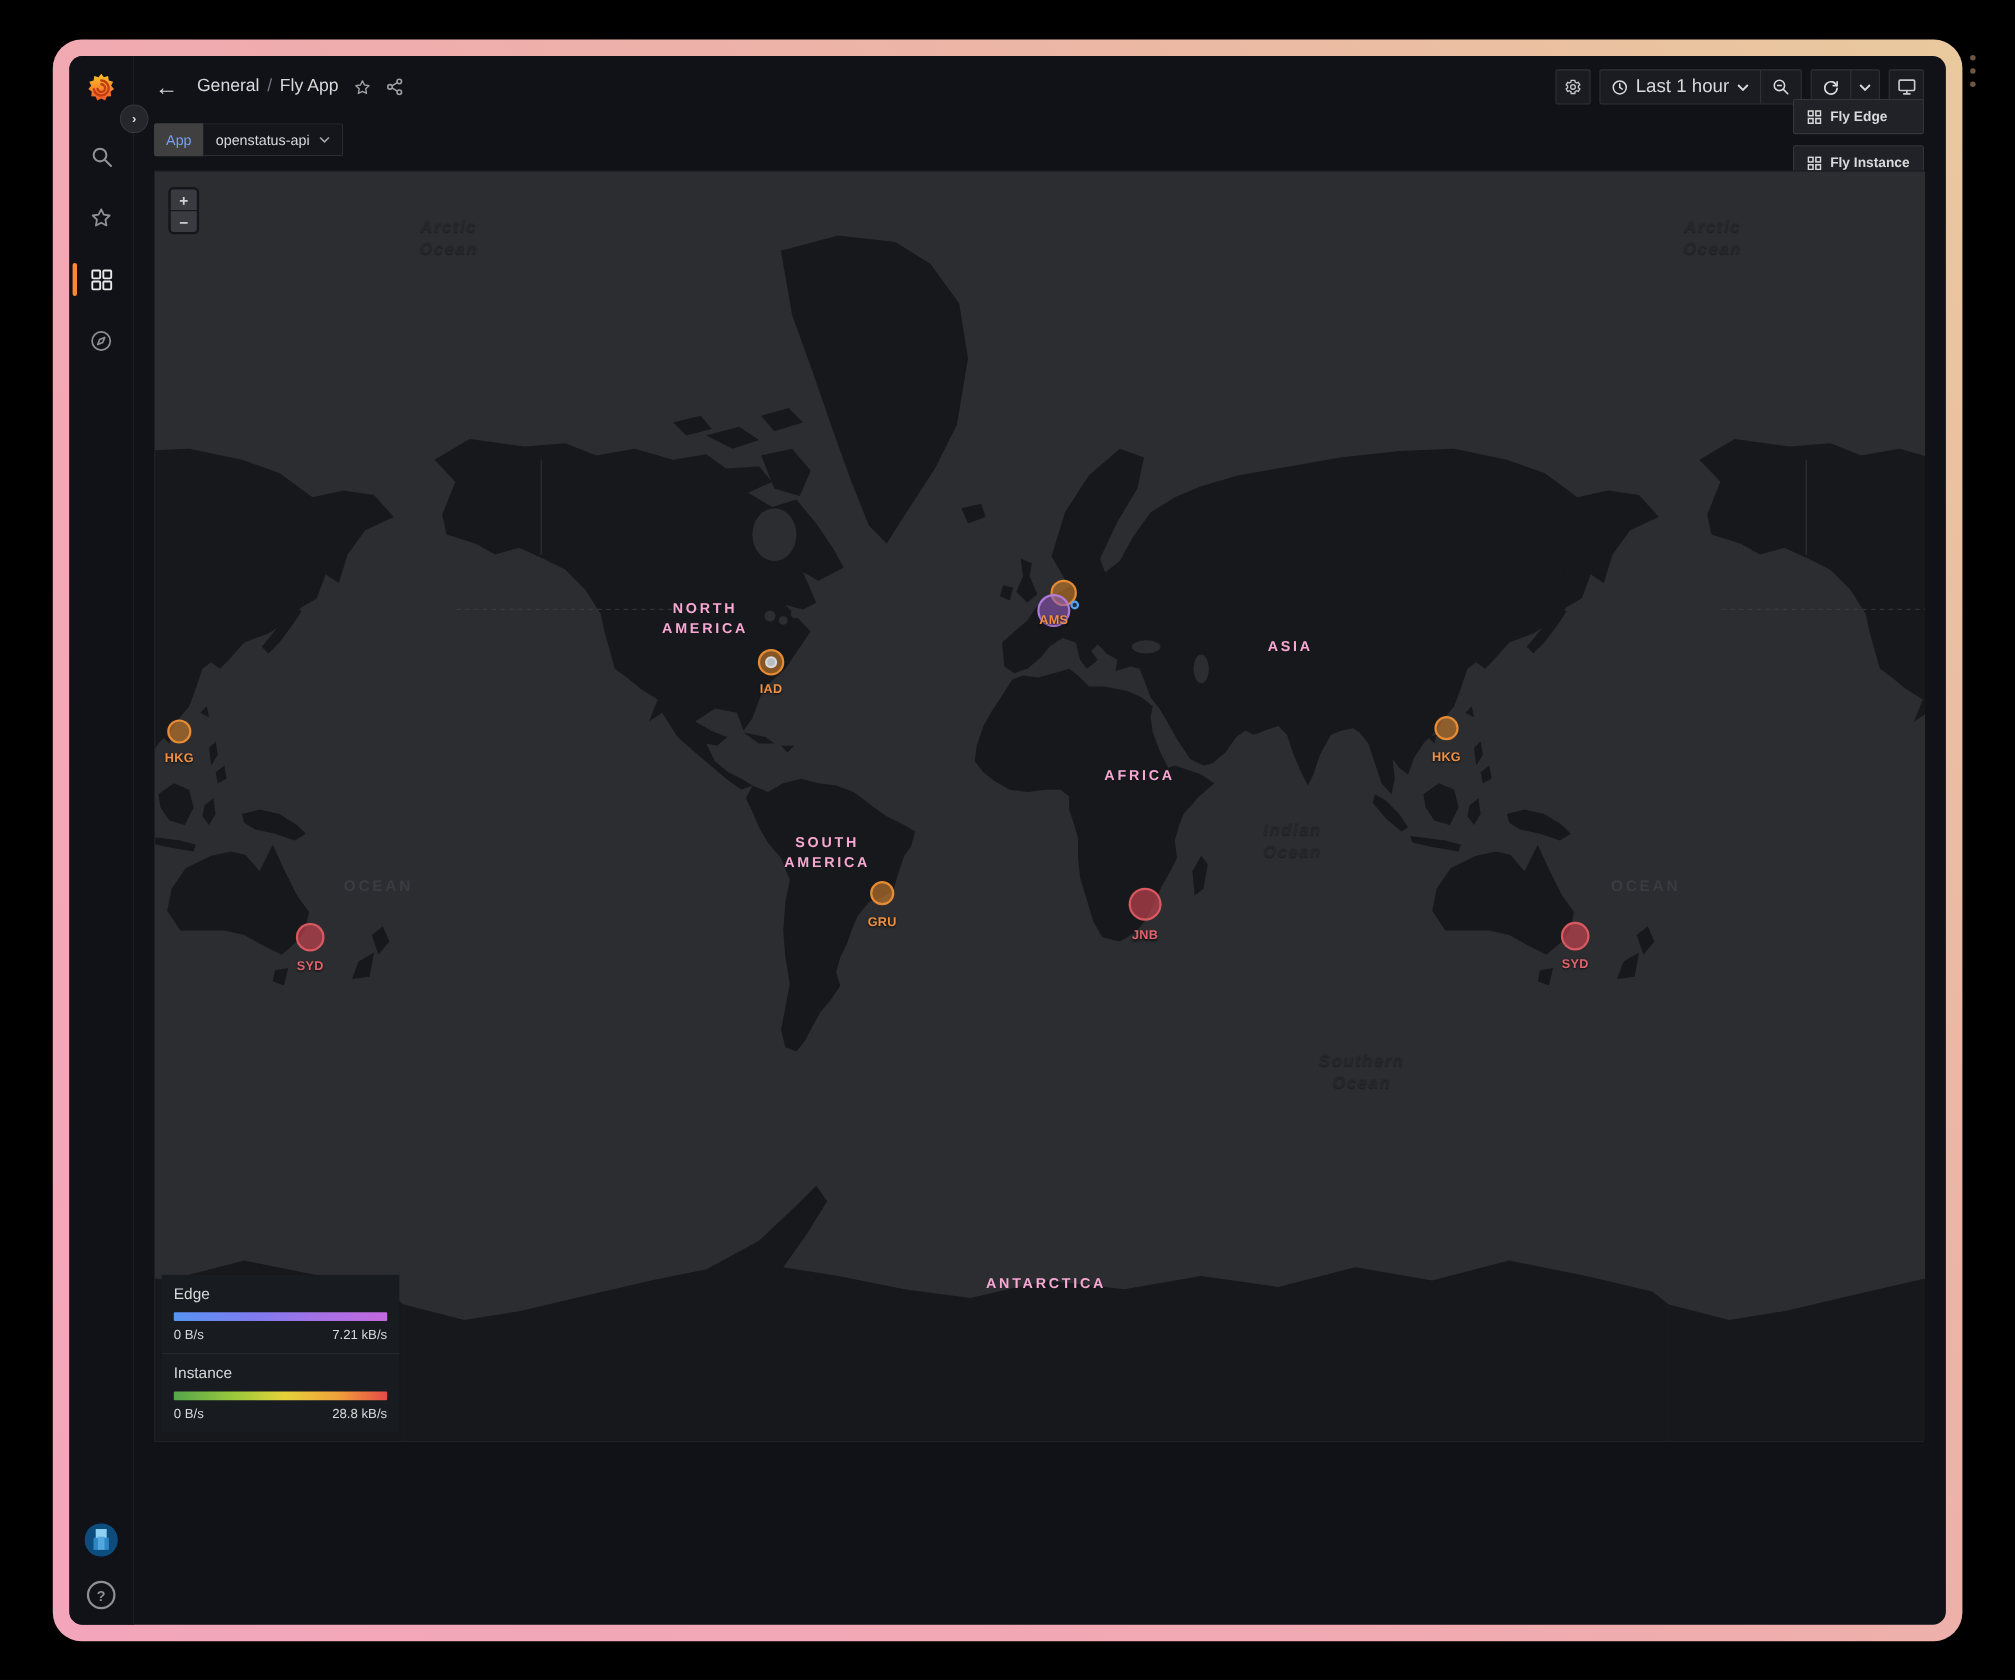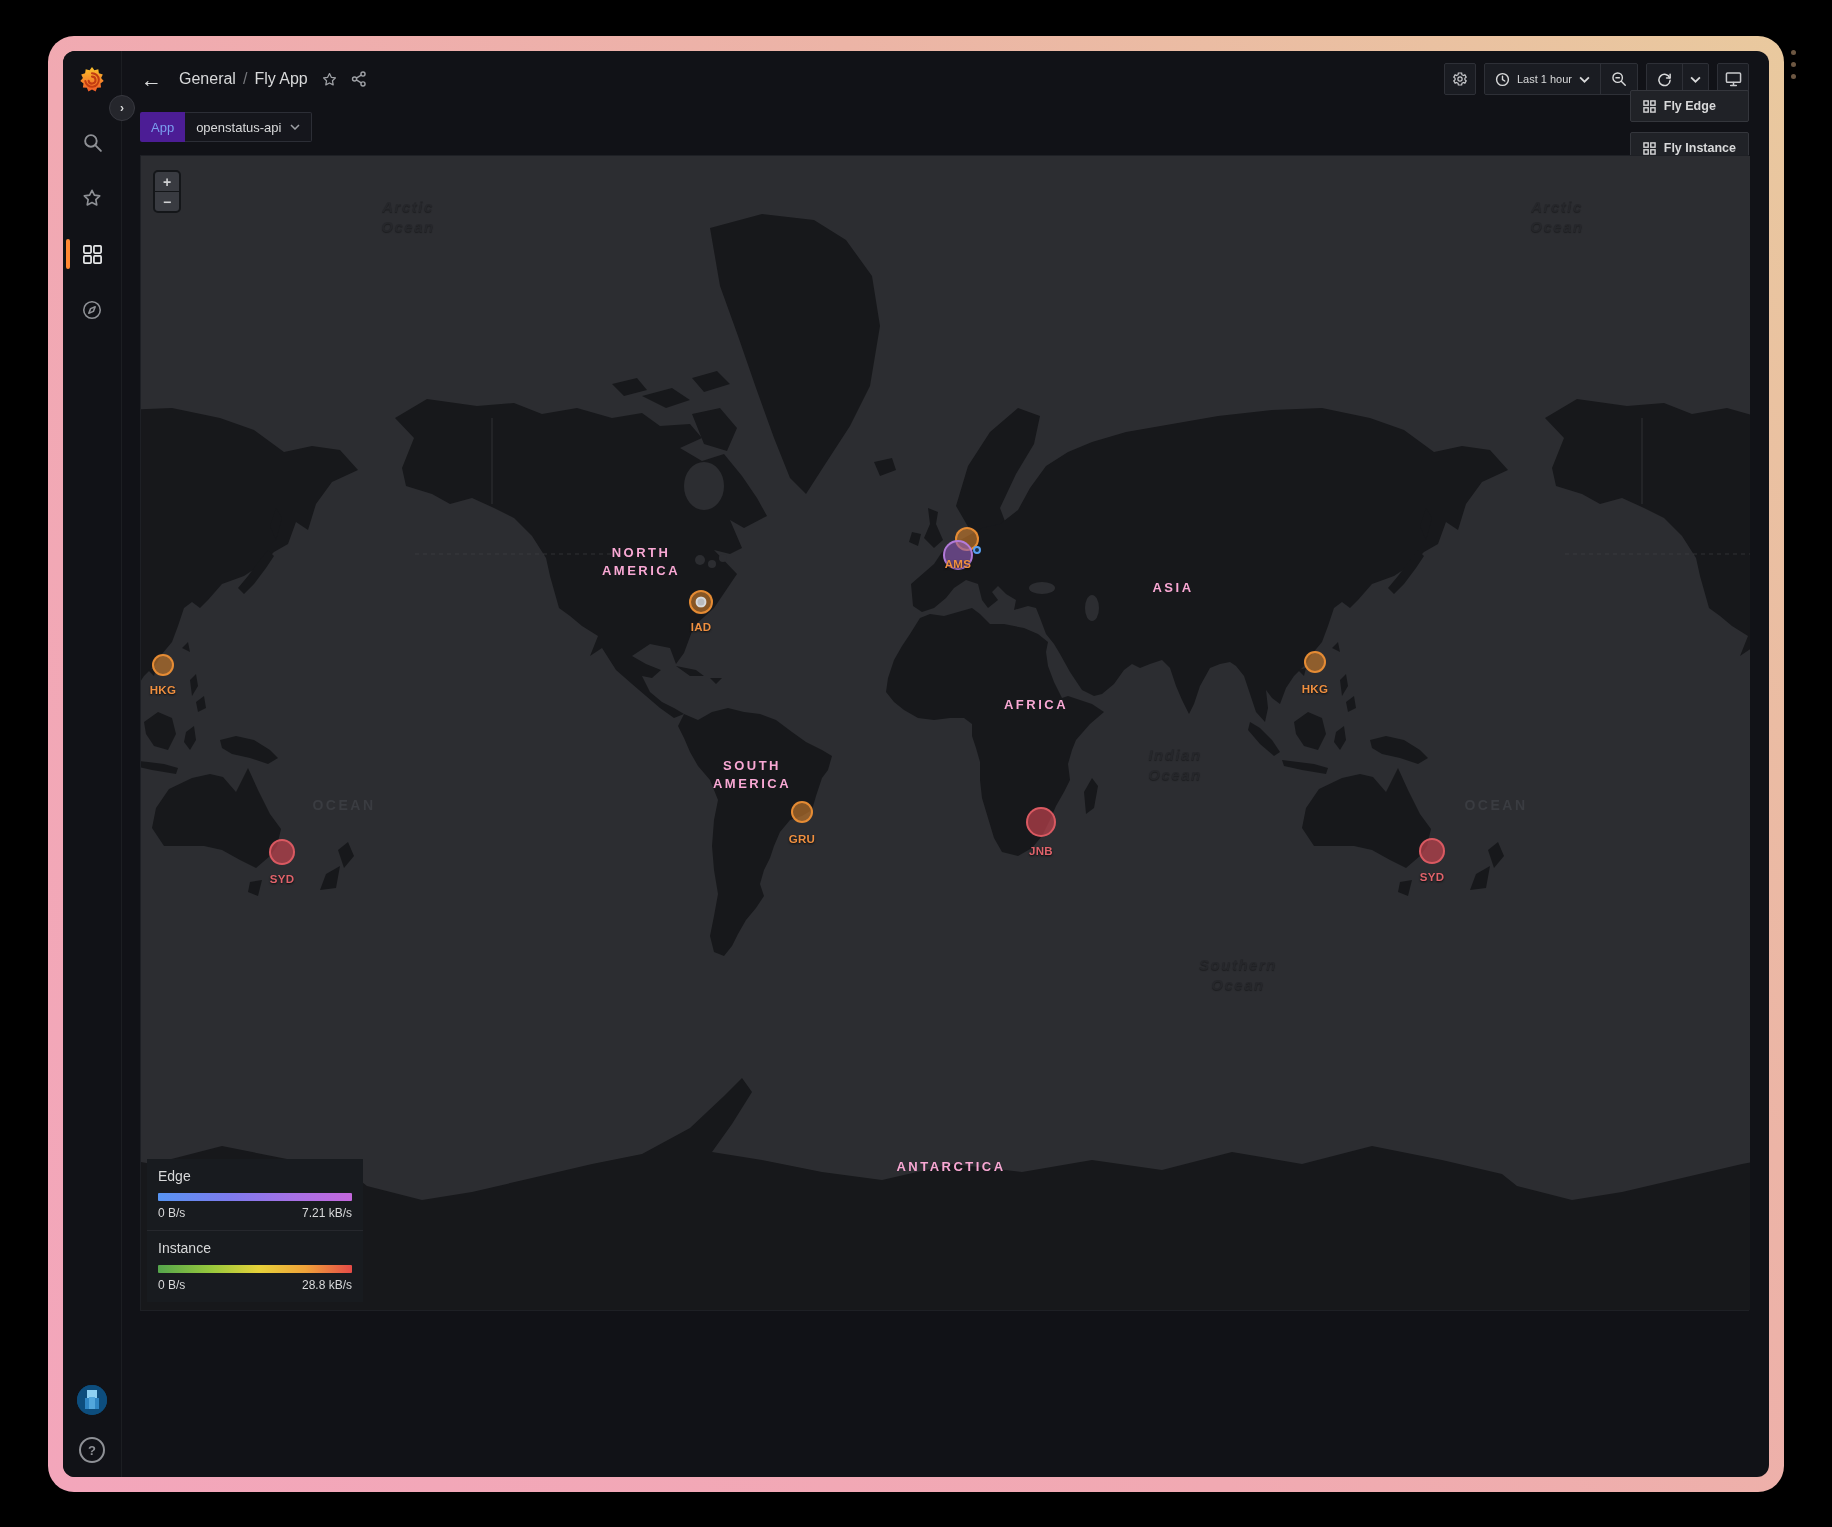--- a/index.html
+++ b/index.html
@@ -42,28 +42,28 @@
   .back{color:#d8d9da;font-size:21px;line-height:1;cursor:pointer;padding:2px 4px;}
   .crumb{display:flex;align-items:center;gap:7px;font-size:16px;color:#d8d9da;font-weight:500;}
   .crumb .sep{color:#75767b;font-weight:400;}
   .crumb span{cursor:pointer;}
   .nav-ico{color:#9fa1a6;cursor:pointer;display:flex;align-items:center;}
   .nav-right{margin-left:auto;display:flex;align-items:center;gap:8px;}
   .tbtn{display:flex;align-items:center;justify-content:center;height:30px;min-width:30px;
         background:#1a1c22;border:1px solid #2e3037;border-radius:2px;color:#c9cacd;cursor:pointer;}
   .tgroup{display:flex;align-items:stretch;height:30px;background:#1a1c22;border:1px solid #2e3037;
           border-radius:2px;color:#c9cacd;}
-  .tseg{display:flex;align-items:center;gap:7px;padding:0 10px;cursor:pointer;font-size:11px;
+  .tseg{display:flex;align-items:center;gap:7px;padding:0 10px;cursor:pointer;font-size:17px;
         font-weight:500;color:#d8d9da;}
   .tdiv{width:1px;background:#2e3037;}
 
   
   .subbar{height:40px;display:flex;align-items:center;padding:0 20px 0 19px;}
   .varwrap{display:flex;align-items:stretch;height:30px;}
-  .varlabel{display:flex;align-items:center;padding:0 11px;background:#4c1d95;color:#7b9ff0;
+  .varlabel{display:flex;align-items:center;padding:0 11px;background:#404040;color:#7b9ff0;
             font-size:13px;font-weight:500;border-radius:2px 0 0 2px;cursor:pointer;}
   .varvalue{display:flex;align-items:center;gap:9px;padding:0 11px;background:#15161c;
             border:1px solid #2c2e36;border-left:none;border-radius:0 2px 2px 0;color:#d8d9da;
             font-size:13px;cursor:pointer;}
   .sub-right{margin-left:auto;display:flex;gap:10px;flex-direction:column;}
   .flybtn{display:flex;align-items:center;gap:8px;height:30px;padding:0 12px;background:#202227;
           border:1px solid #34363c;border-radius:2px;color:#d8d9da;font-size:12.5px;font-weight:700;
           cursor:pointer;}
 
   

